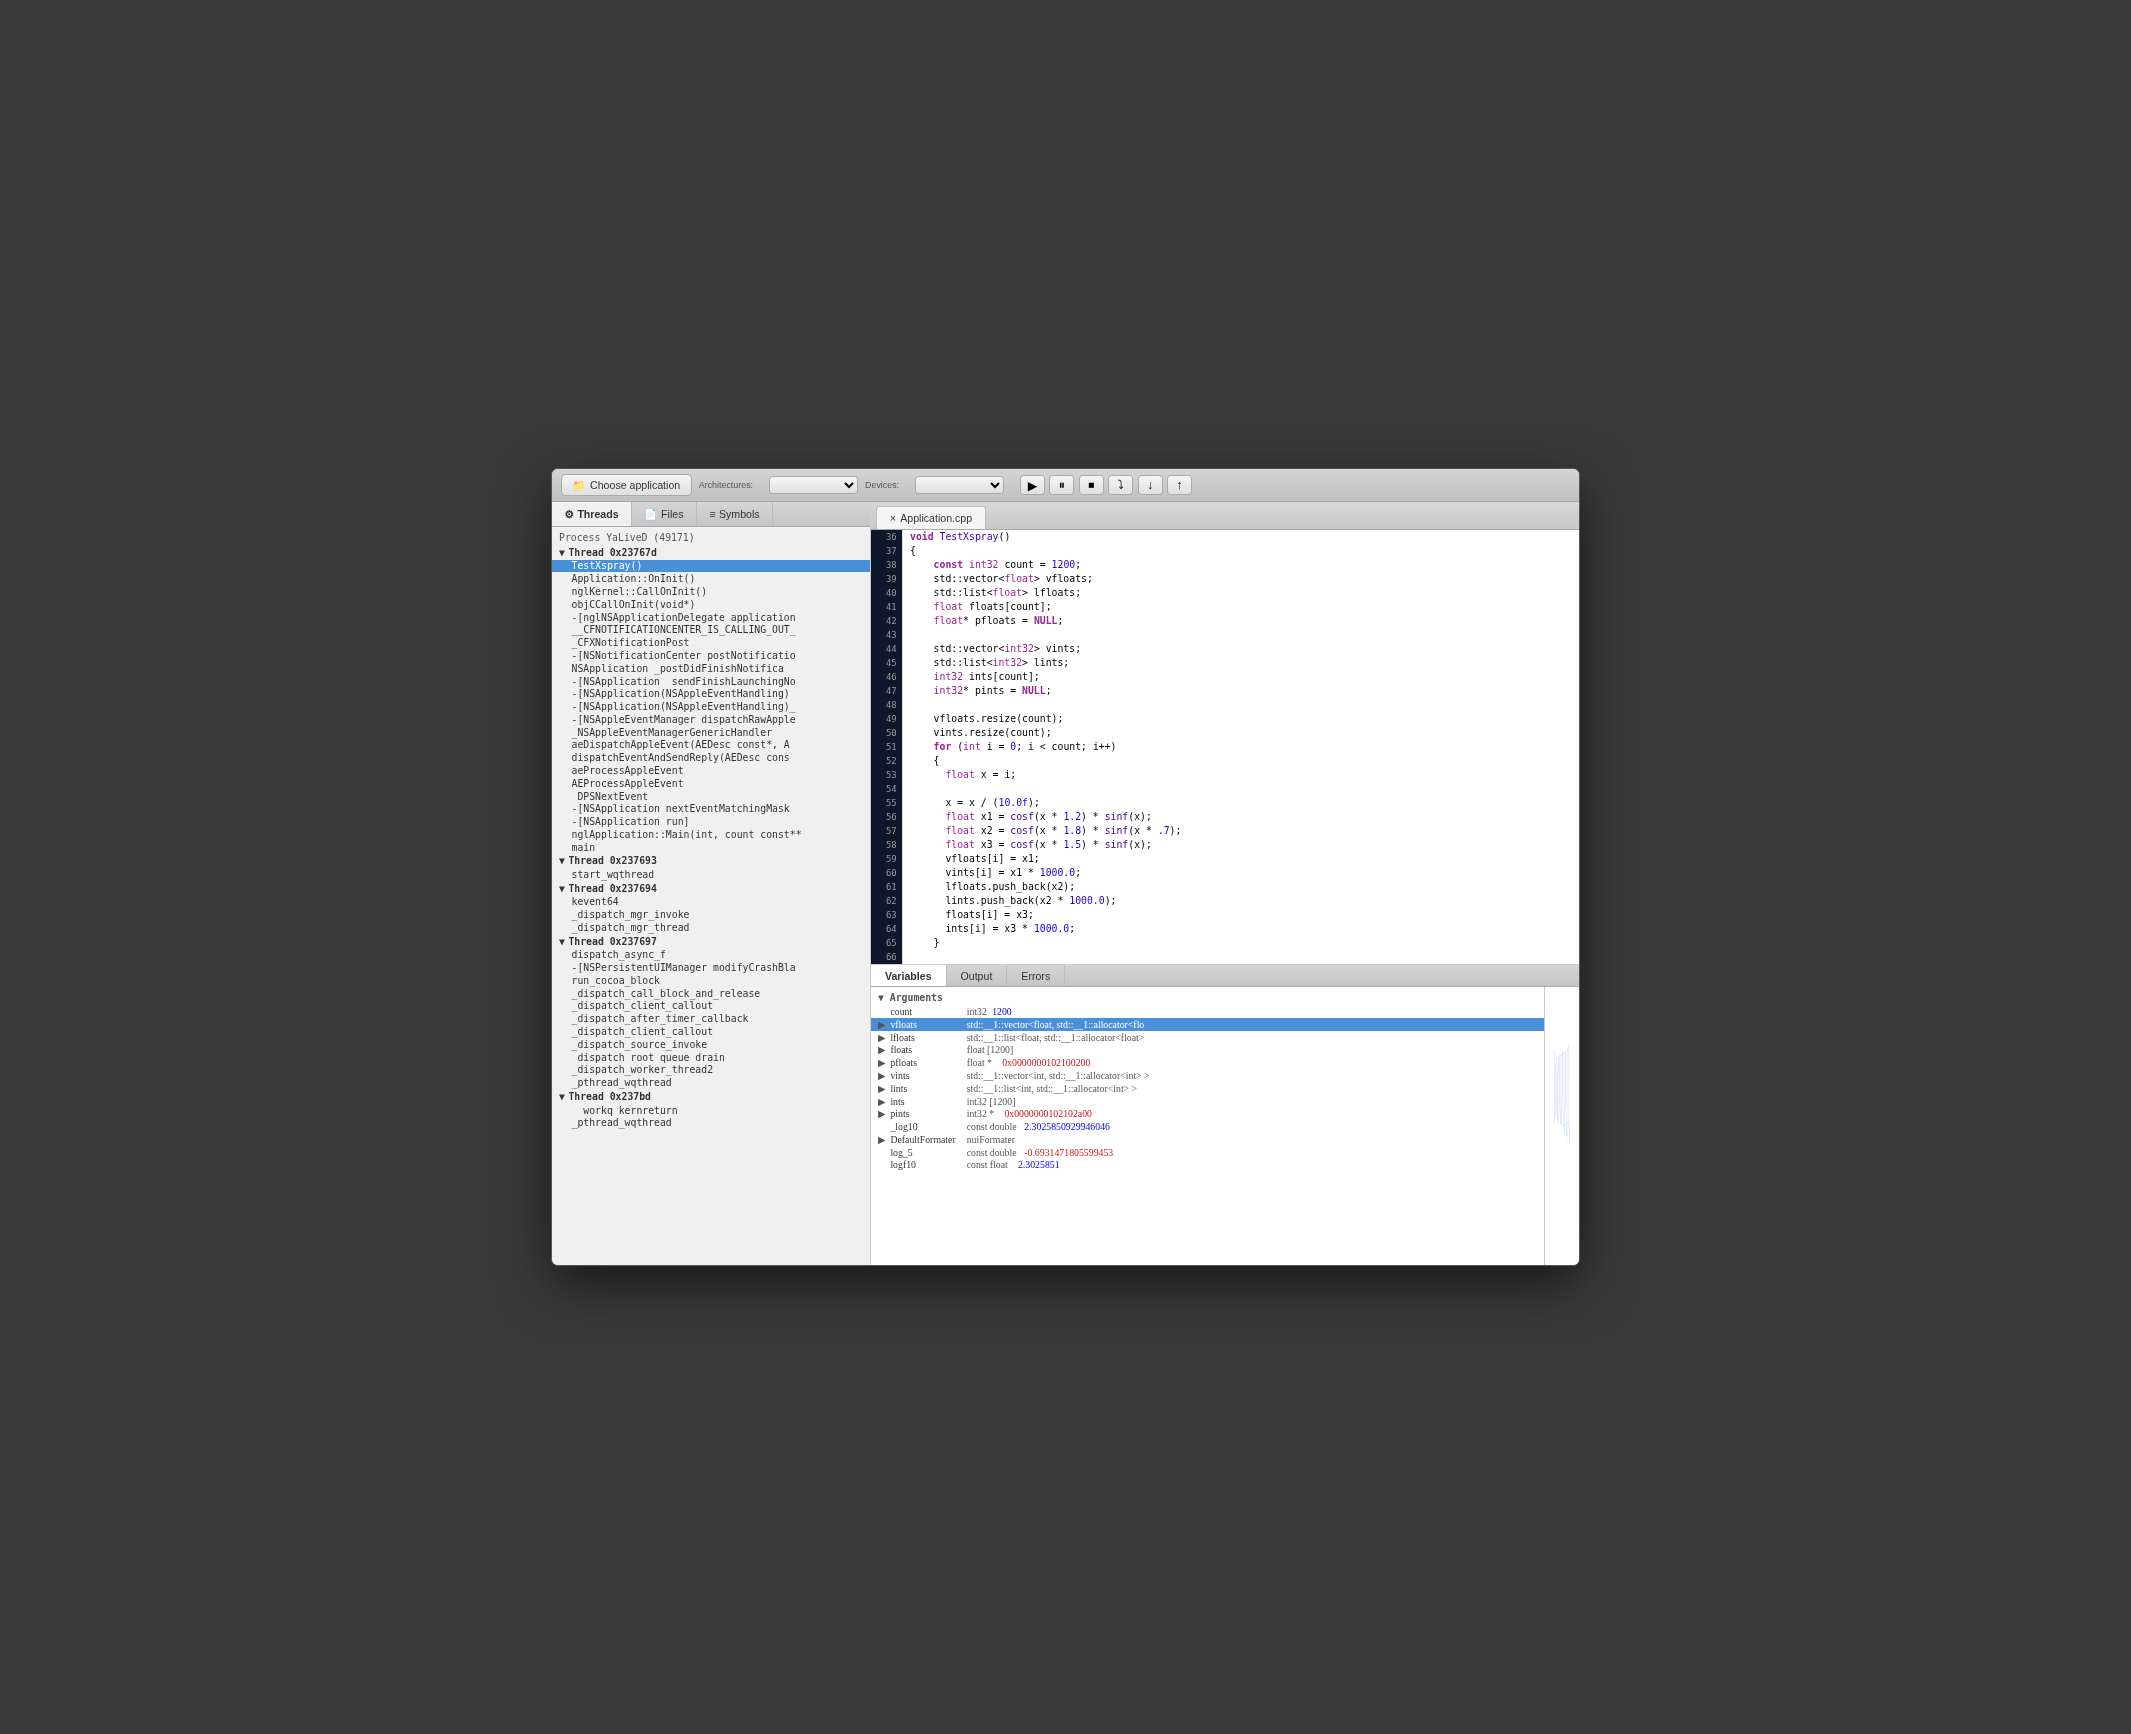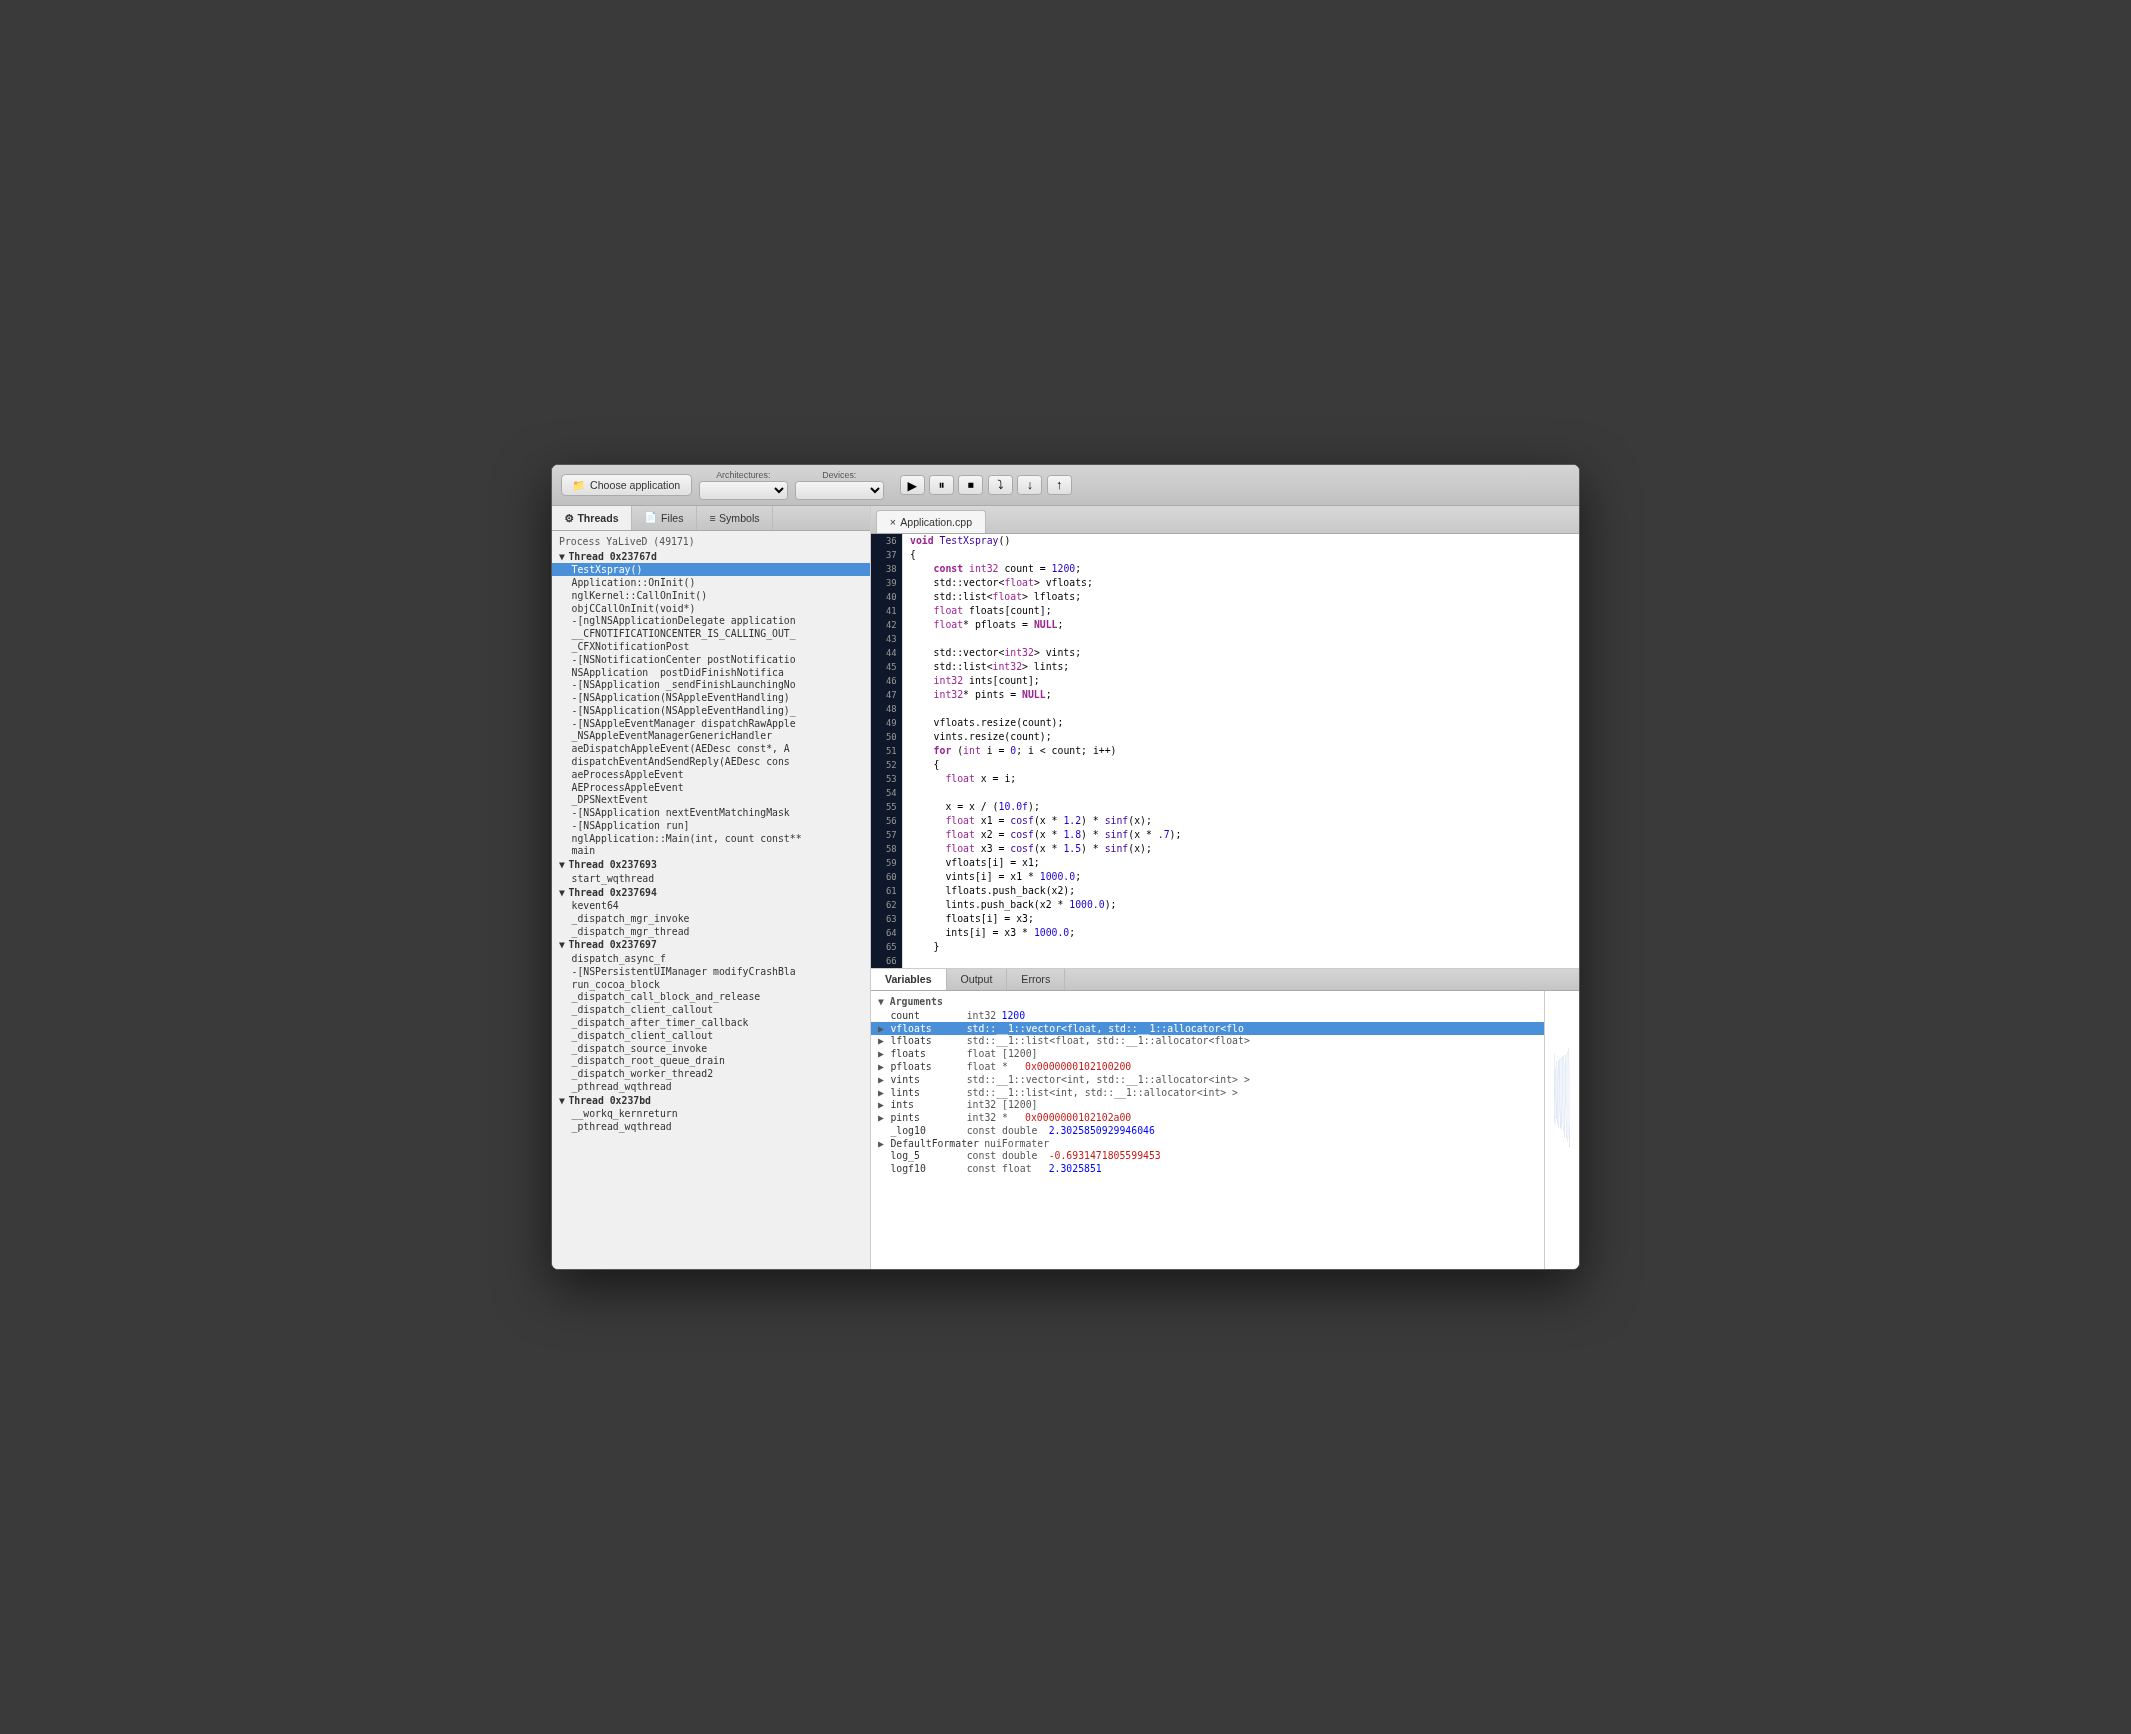--- a/index.html
+++ b/index.html
@@ -64,23 +64,23 @@
       background: linear-gradient(to bottom, #f5f5f5, #e0e0e0);
       border: 0.9px solid #aaa;
       border-radius: 4.4px;
       padding: 3.5px 10.6px;
       font-size: 10.6px;
       color: #333;
       cursor: pointer;
     }
     .arch-section, .devices-section {
       display: flex;
-      flex-direction: column;
-      align-items: center;
-      gap: 1px;
+      flex-direction: row;
+      align-items: center;
+      gap: 16px;
     }
     .arch-label {
       font-size: 8.9px;
       color: #555;
     }
     .arch-select {
       background: linear-gradient(to bottom, #f5f5f5, #e0e0e0);
       border: 0.9px solid #aaa;
       border-radius: 3.5px;
       padding: 1.8px 17.7px 1.8px 5.3px;
@@ -270,20 +270,21 @@
     .var-section-header {
       padding: 1.8px 7px;
       color: #555;
       font-weight: bold;
     }
     .var-row {
       display: flex;
       align-items: center;
       padding: 0.9px 7px;
       white-space: nowrap;
+      font-family: Liberation Serif, serif;
     }
     .var-row.selected {
       background: #4a90d9;
       color: white;
     }
     .var-arrow {
       width: 12.4px;
       color: #555;
       flex-shrink: 0;
     }

